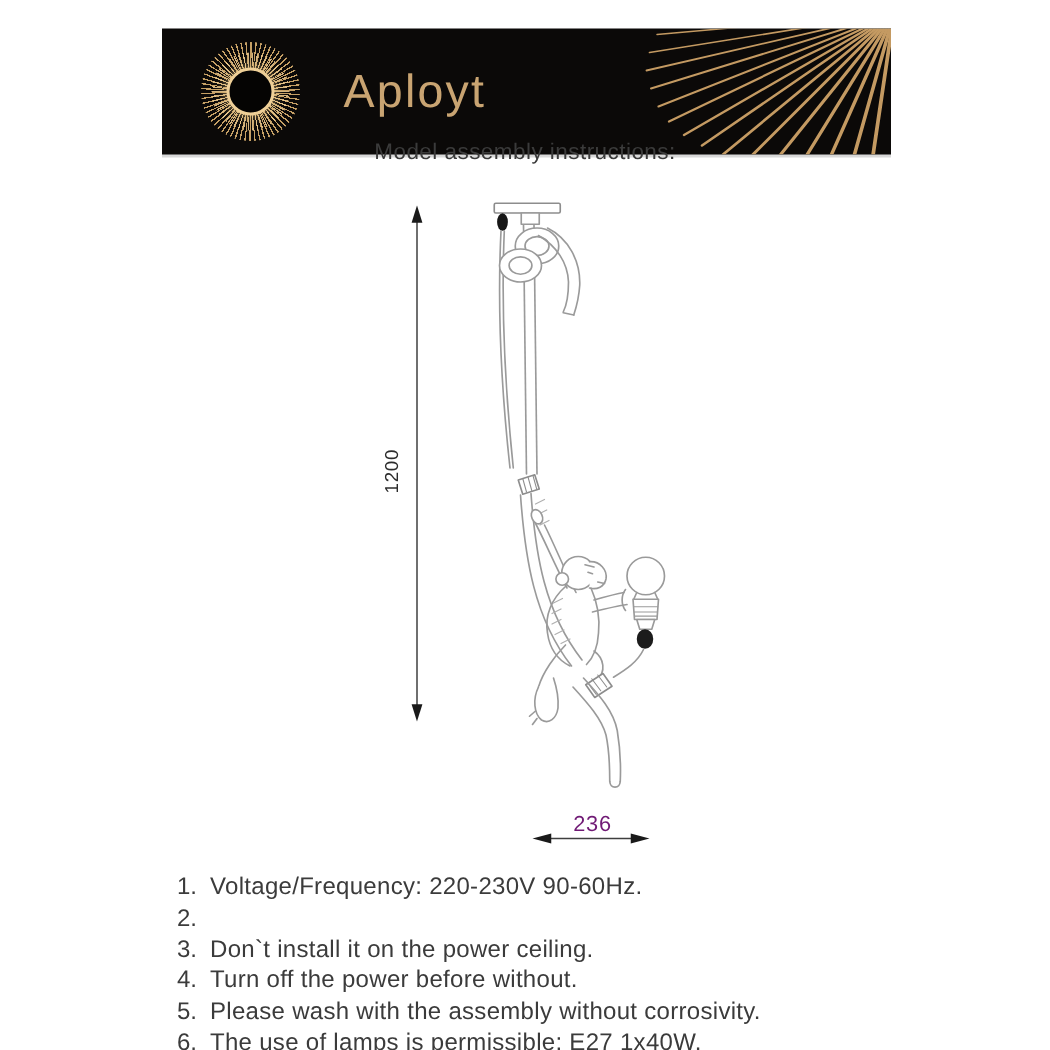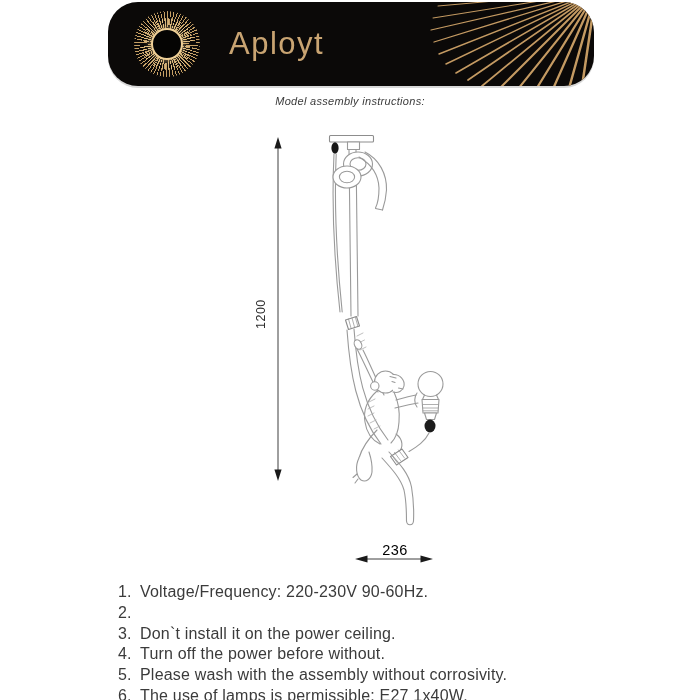--- a/index.html
+++ b/index.html
@@ -1,43 +1,43 @@
 <!DOCTYPE html>
 <html><head>
 <meta charset="utf-8">
 <style>
   html,body{margin:0;padding:0;}
   body{width:700px;height:700px;background:#ffffff;position:relative;overflow:hidden;
        font-family:"Liberation Sans", sans-serif;}
 
   
-  .banner{position:absolute;left:108px;top:2px;width:486px;height:84px;
-          background:#0b0908;overflow:hidden;box-shadow:0 2px 0 #d8d8d8;border-radius:30px;}
+  .banner{position:absolute;left:108px;top:19px;width:486px;height:84px;
+          background:#0b0908;overflow:hidden;box-shadow:0 2px 0 #d8d8d8;}
   .sunburst{position:absolute;left:26px;top:9px;width:66px;height:66px;border-radius:50%;
             background:repeating-conic-gradient(from 0deg,rgba(208,168,106,.95) 0deg 1.7deg,rgba(0,0,0,0) 1.7deg 5.8deg);}
   .sunburst .inner-rays{position:absolute;inset:7px;border-radius:50%;
             background:repeating-conic-gradient(from 2.5deg,rgba(232,198,140,.9) 0deg 2deg,rgba(0,0,0,0) 2deg 7.2deg);}
   .sunburst .core{position:absolute;inset:17px;border-radius:50%;background:#050403;
             border:2px solid #eecf97;box-shadow:0 0 7px 1px rgba(240,206,142,.6);box-sizing:border-box;}
   .wordmark{position:absolute;left:121px;top:24px;color:#c9a472;font-size:31px;
             font-weight:400;letter-spacing:1.5px;}
   .rays{position:absolute;right:0;top:0;width:260px;height:84px;}
 
   
   .title-block{position:absolute;left:0;top:92px;width:700px;text-align:center;color:#3b3b3b;}
-  .title-line{font-size:11px;letter-spacing:.3px;line-height:19px;font-style:italic;}
+  .title-line{font-size:15px;letter-spacing:.3px;line-height:19px;}
   .model-line{font-size:15.5px;letter-spacing:.4px;line-height:18px;}
 
   
   .diagram-svg{position:absolute;left:0;top:0;width:700px;height:700px;}
   .dim-label-v{position:absolute;left:254px;top:291px;width:20px;height:46px;
                color:#2c2c2c;font-size:12.5px;letter-spacing:.5px;
                writing-mode:vertical-rl;transform:rotate(180deg);text-align:center;}
   .dim-label-h{position:absolute;left:364px;top:542px;width:62px;text-align:center;
-               color:#000000;font-size:14.5px;letter-spacing:.5px;}
+               color:#701a75;font-size:14.5px;letter-spacing:.5px;}
 
   
   .instructions{position:absolute;left:118px;top:582px;color:#3b3b3b;font-size:16px;}
   .instr-row{display:flex;line-height:20.8px;}
   .instr-num{width:22px;flex:0 0 22px;}
   .instr-text{white-space:nowrap;letter-spacing:.2px;}
 </style>
 </head>
 <body>
 

